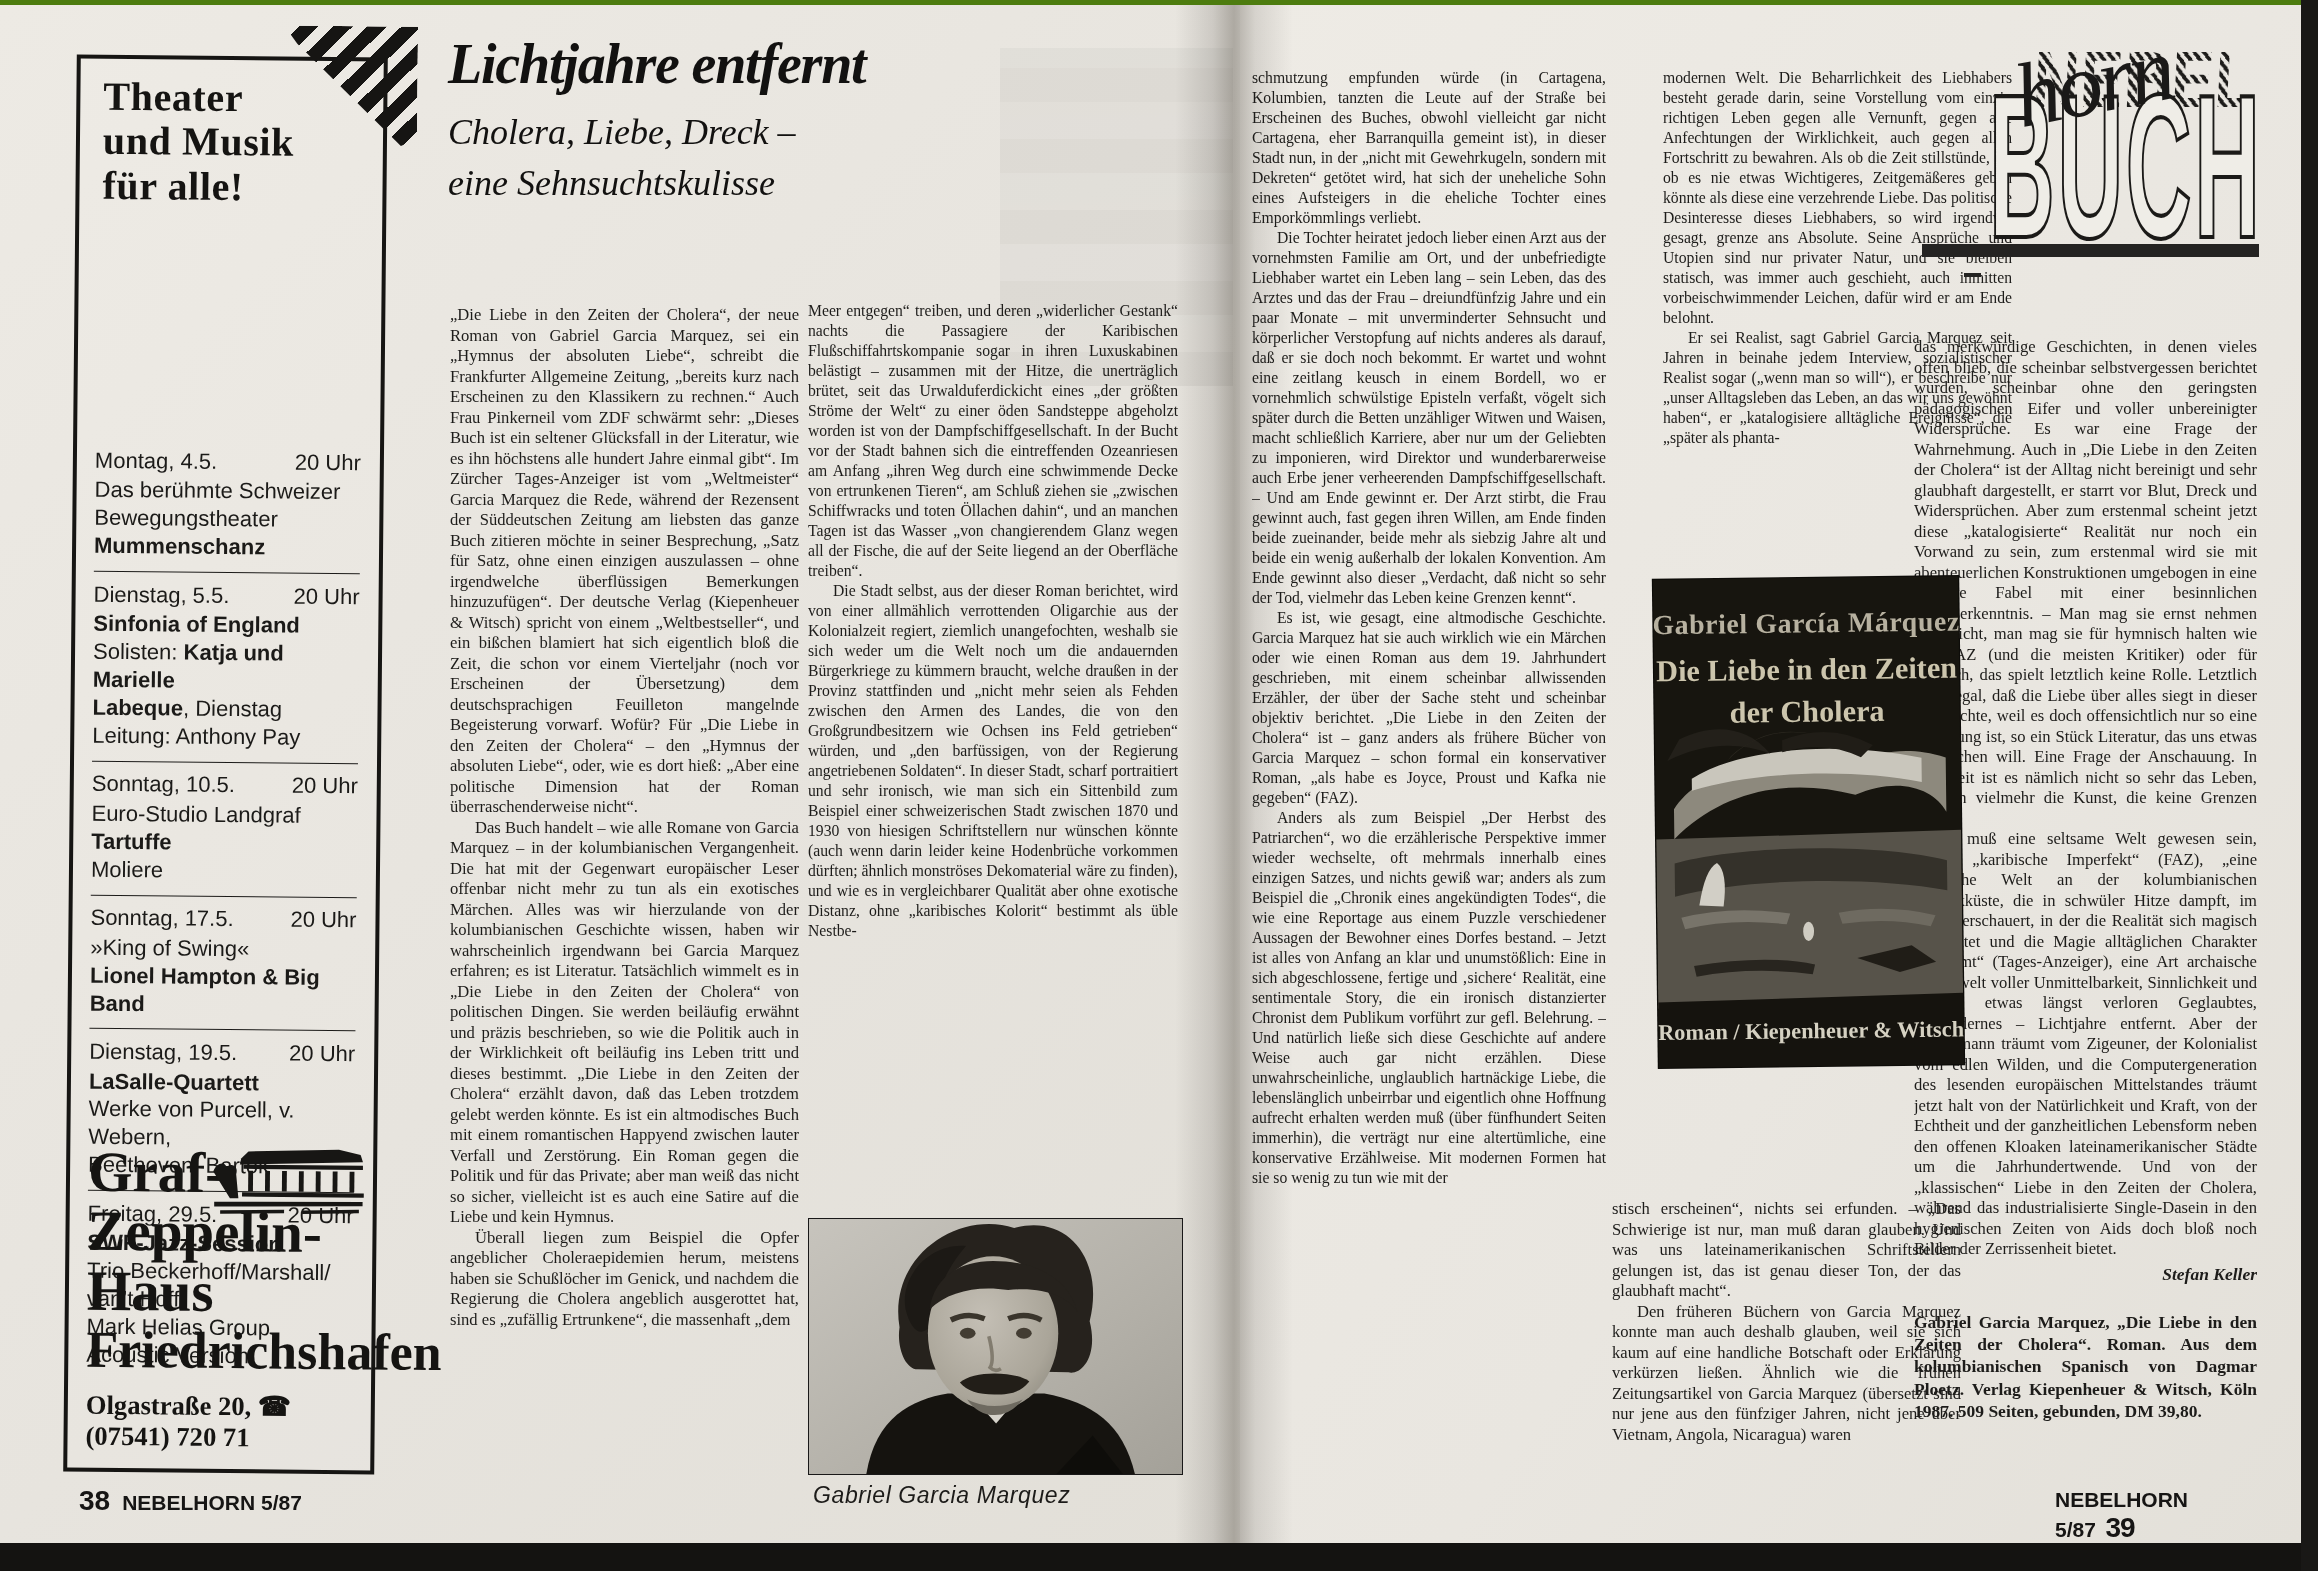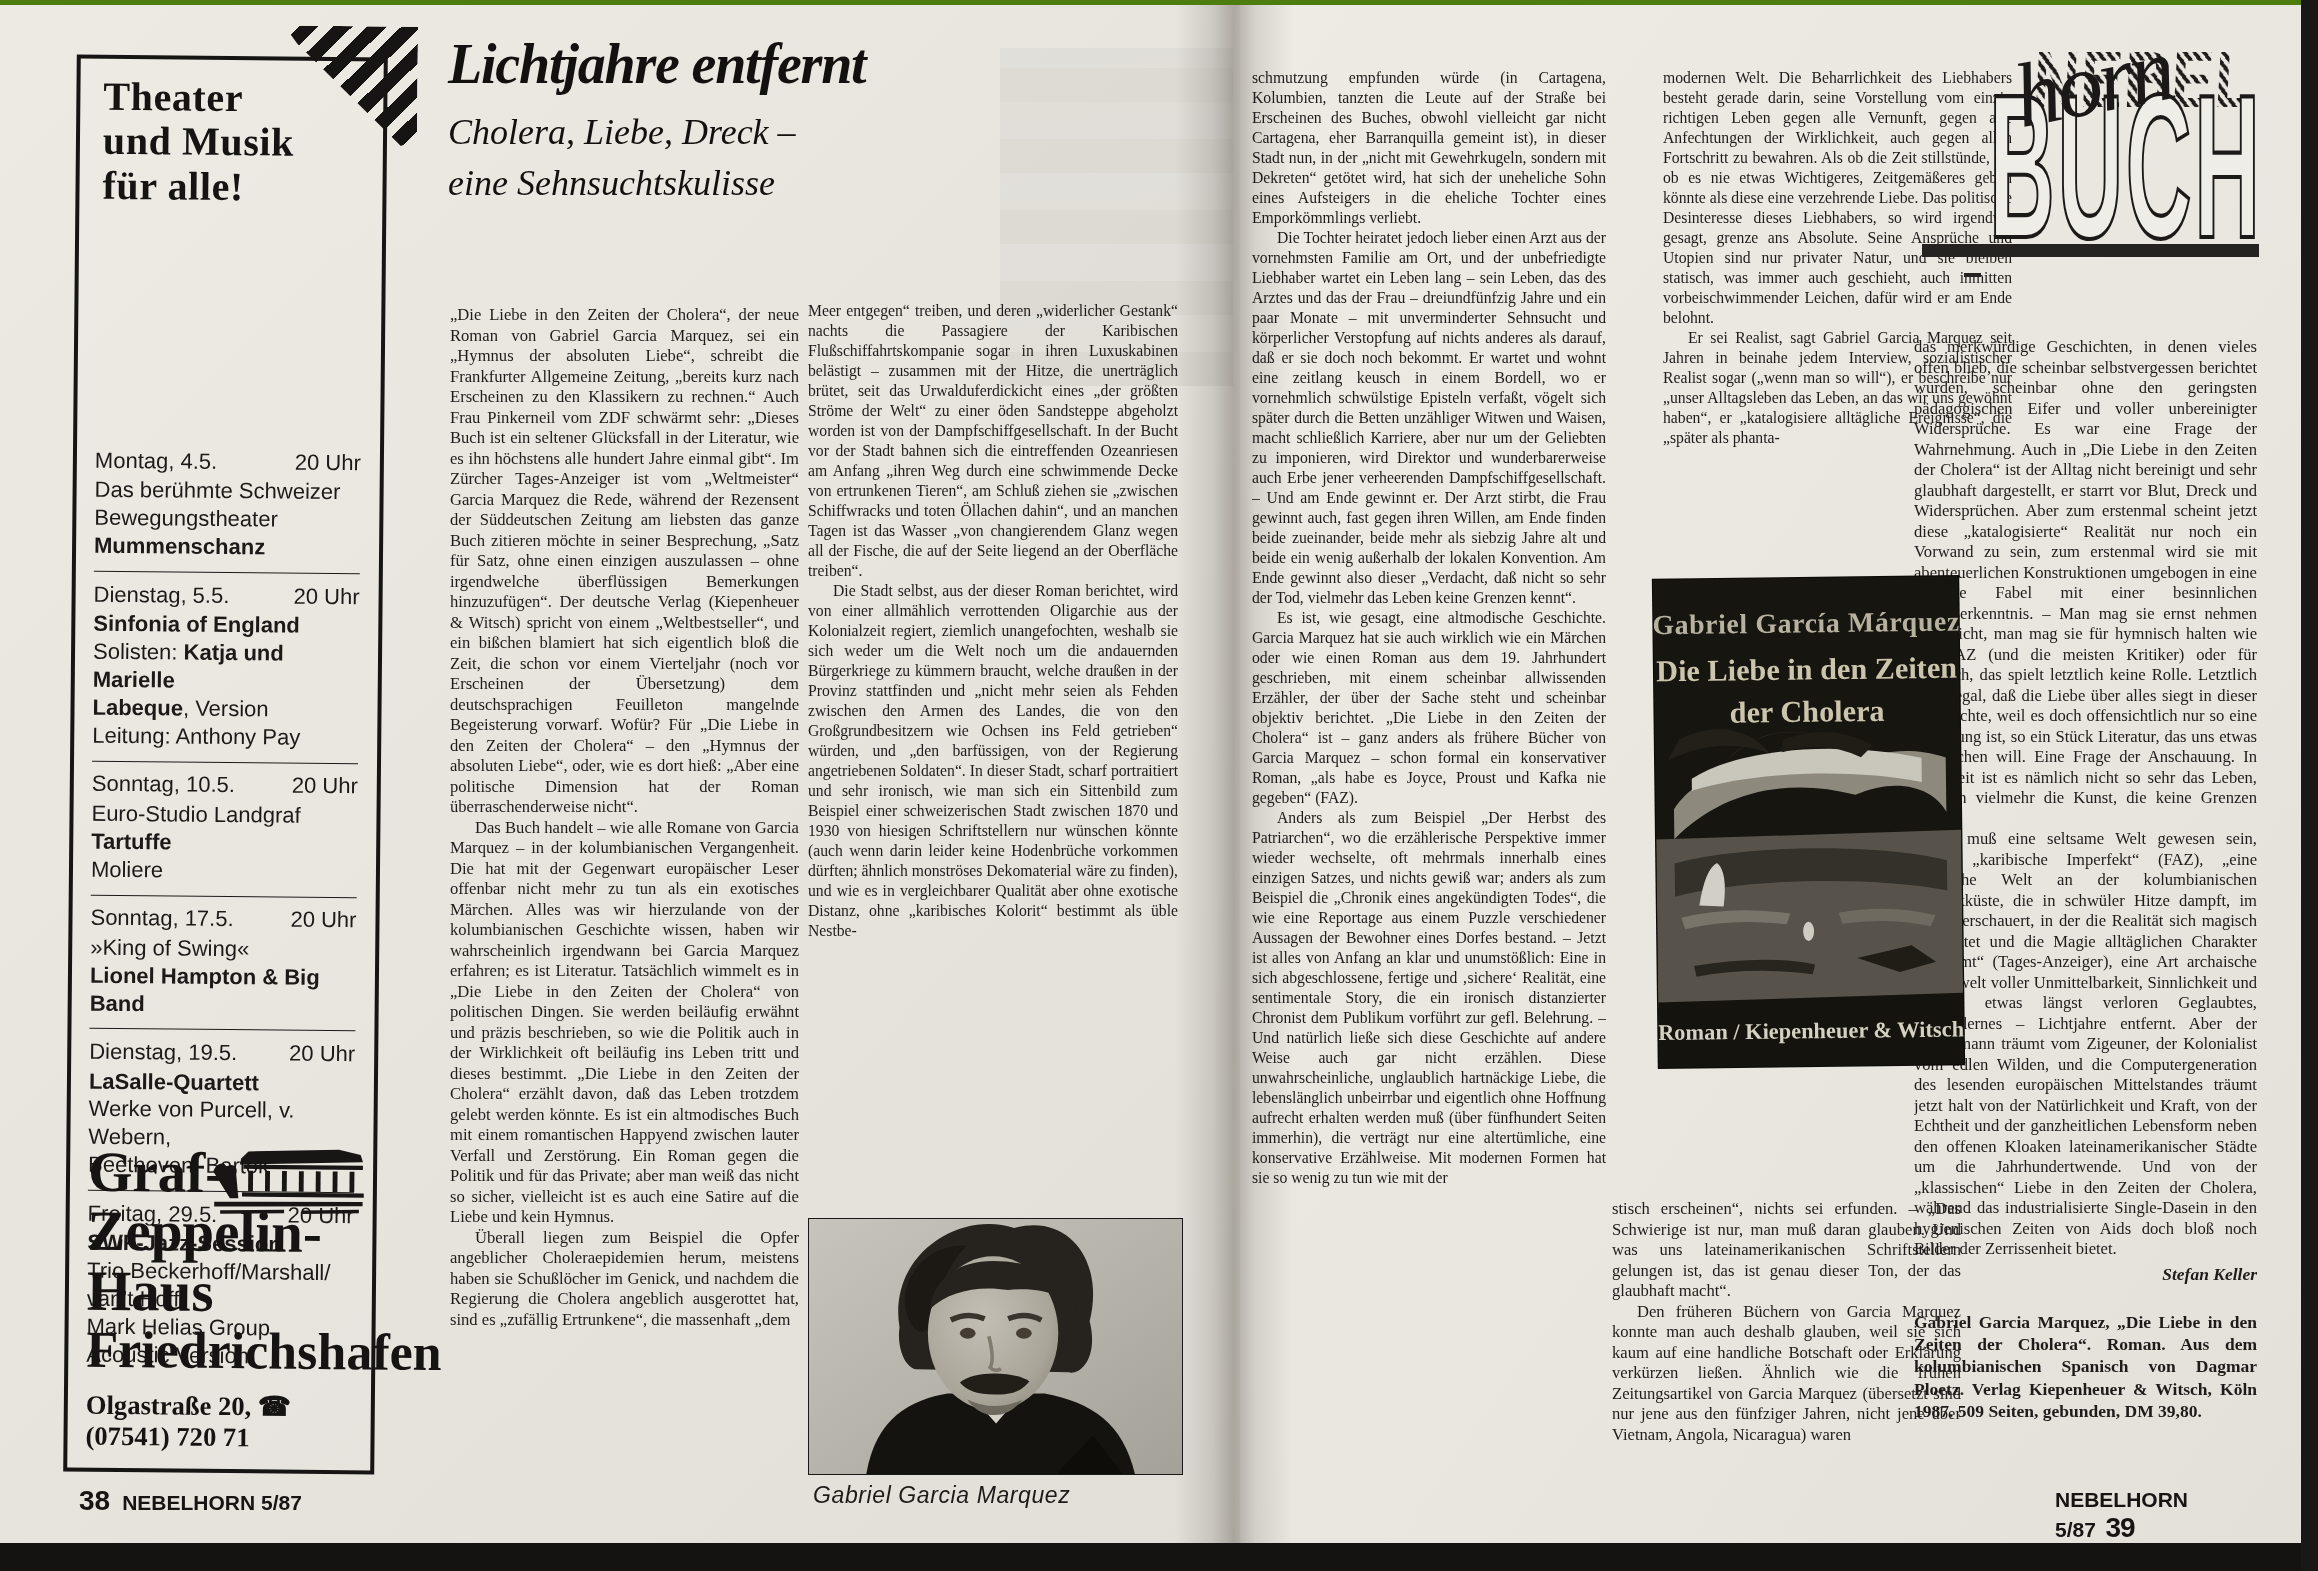--- a/index.html
+++ b/index.html
@@ -115,21 +115,21 @@
           <div class="ev-line"><span>Bewegungstheater</span></div>
           <div class="ev-line"><span class="b">Mummenschanz</span></div>
         </div>
         <div class="event rule">
           <div class="ev-head">
             <span>Dienstag, 5.5.</span>
             <span>20 Uhr</span>
           </div>
           <div class="ev-line"><span class="b">Sinfonia of England</span></div>
           <div class="ev-line"><span>Solisten: </span><span class="b">Katja und Marielle</span></div>
-          <div class="ev-line"><span class="b">Labeque</span><span>, Version</span></div>
+          <div class="ev-line"><span class="b">Labeque</span><span>, Dienstag</span></div>
           <div class="ev-line"><span>Leitung: Anthony Pay</span></div>
         </div>
         <div class="event rule">
           <div class="ev-head">
             <span>Sonntag, 10.5.</span>
             <span>20 Uhr</span>
           </div>
           <div class="ev-line"><span>Euro-Studio Landgraf</span></div>
           <div class="ev-line"><span class="b">Tartuffe</span></div>
           <div class="ev-line"><span>Moliere</span></div>

